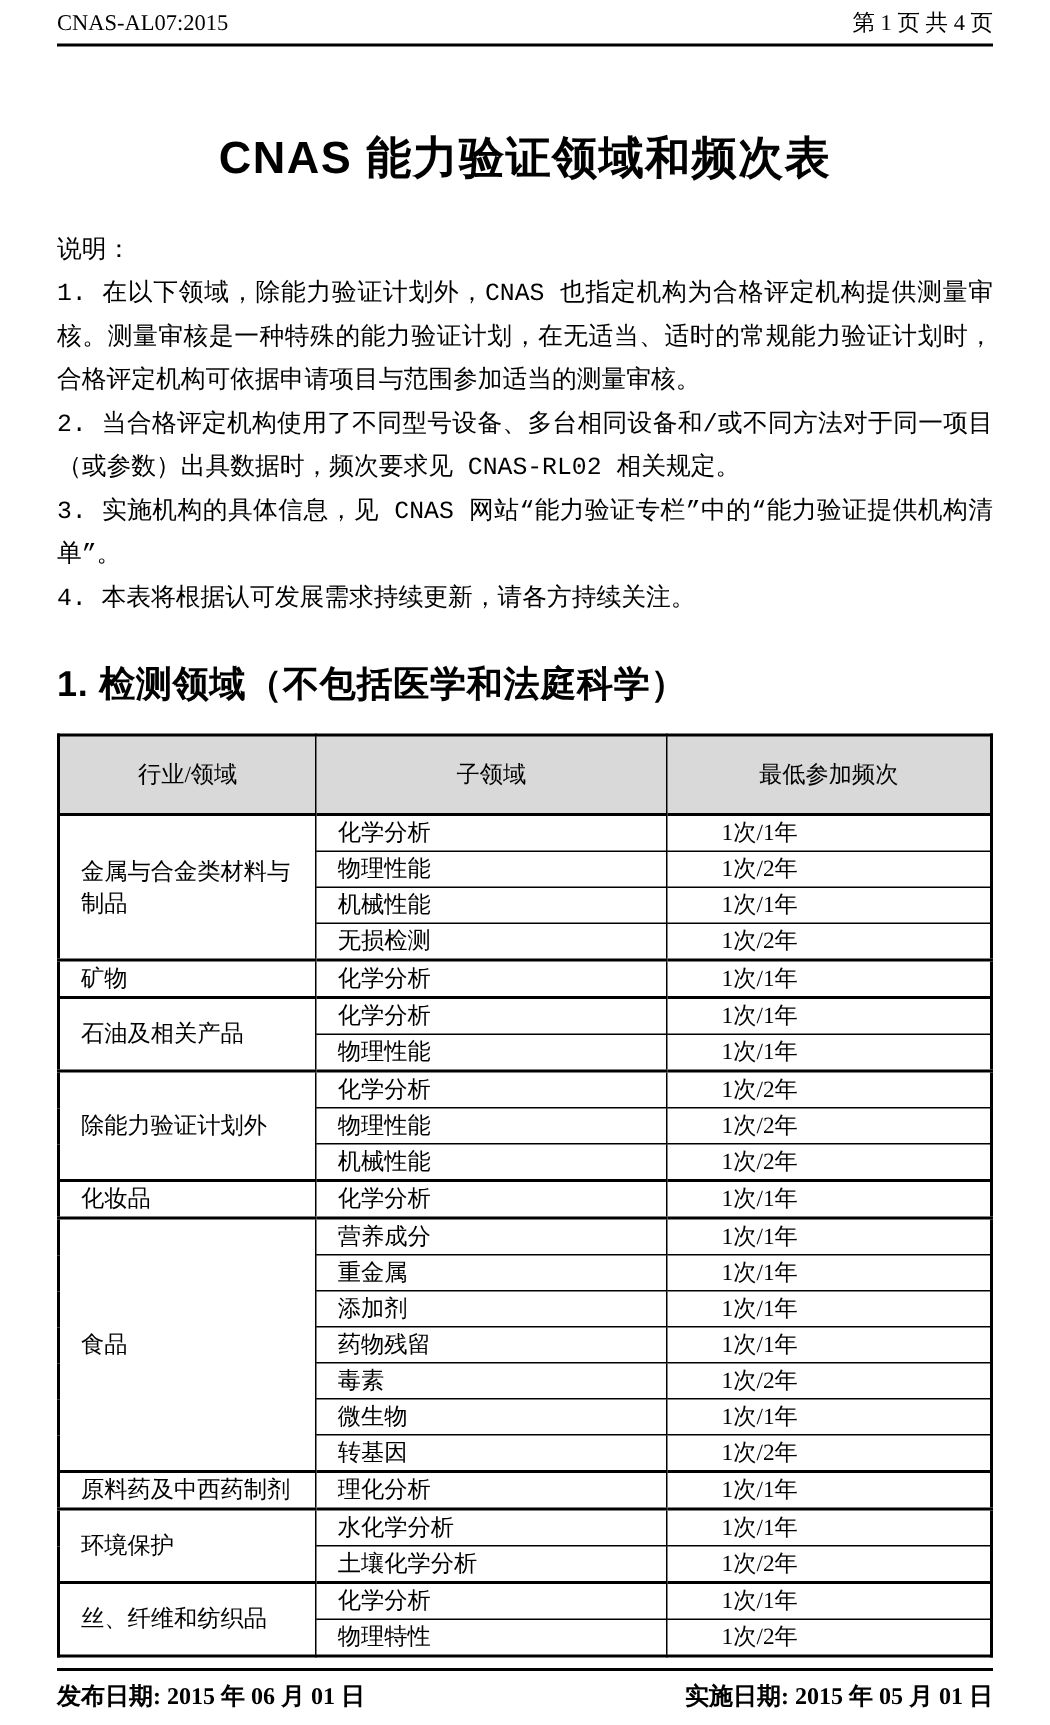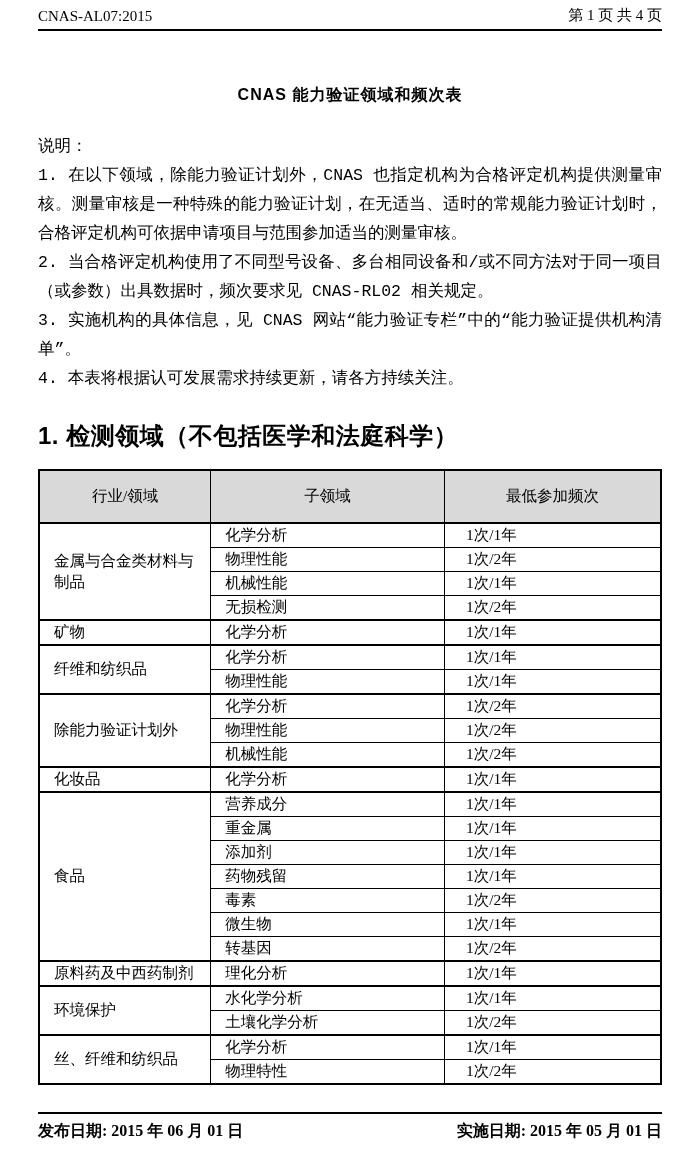--- a/index.html
+++ b/index.html
@@ -16,41 +16,41 @@
     font-family:"Liberation Serif","DejaVu Serif",serif;
   }
   .page{padding:0 38px;}
   .doc-header{
     display:flex;justify-content:space-between;align-items:flex-end;
     padding:6px 0 4px;border-bottom:2px solid var(--border-color);
     font-size:15px;
   }
   .doc-title{
     font-family:"Liberation Sans","DejaVu Sans",sans-serif;
-    font-weight:bold;font-size:16px;text-align:center;
+    font-weight:bold;font-size:30px;text-align:center;
     margin:54px 0 0;letter-spacing:1px;
   }
   .notes{margin-top:26px;font-size:16.5px;line-height:29px;text-align:justify;font-family:Liberation Mono, monospace;}
   .notes p{margin:0;}
   .section-title{
     font-family:"Liberation Sans","DejaVu Sans",sans-serif;
     font-size:24px;font-weight:bold;margin:27px 0 0;letter-spacing:0.5px;
   }
   table.freq{
     width:100%;border-collapse:collapse;margin-top:17px;
     font-size:15.5px;table-layout:fixed;
   }
   table.freq{border:2px solid var(--border-color);}
   table.freq th,table.freq td{border:1px solid var(--border-color);}
   table.freq th{
     background:var(--header-bg);font-weight:normal;height:42px;
     text-align:center;padding:15px 4px;
   }
   table.freq td{height:23px;padding:1px 6px 1px 14px;text-align:left;vertical-align:middle;}
-  table.freq td.frequency{padding-left:21px;margin-top:27px;}
+  table.freq td.frequency{padding-left:36px;margin-top:27px;}
   table.freq tr.group-start td{border-top-width:2px;}
   .doc-footer{
     position:absolute;left:38px;right:38px;top:1112px;
     border-top:2px solid var(--border-color);padding-top:7px;
     display:flex;justify-content:space-between;
     font-size:16px;font-weight:bold;
   }
 </style>
 </head>
 <body>
@@ -104,21 +104,21 @@
         <tr>
           <td class="subdomain">无损检测</td>
           <td class="frequency">1次/2年</td>
         </tr>
         <tr class="group-start">
           <td rowspan="1" class="industry">矿物</td>
           <td class="subdomain">化学分析</td>
           <td class="frequency">1次/1年</td>
         </tr>
         <tr class="group-start">
-          <td rowspan="2" class="industry">纤维和纺织品</td>
+          <td rowspan="2" class="industry">石油及相关产品</td>
           <td class="subdomain">化学分析</td>
           <td class="frequency">1次/1年</td>
         </tr>
         <tr>
           <td class="subdomain">物理性能</td>
           <td class="frequency">1次/1年</td>
         </tr>
         <tr class="group-start">
           <td rowspan="3" class="industry">除能力验证计划外</td>
           <td class="subdomain">化学分析</td>

